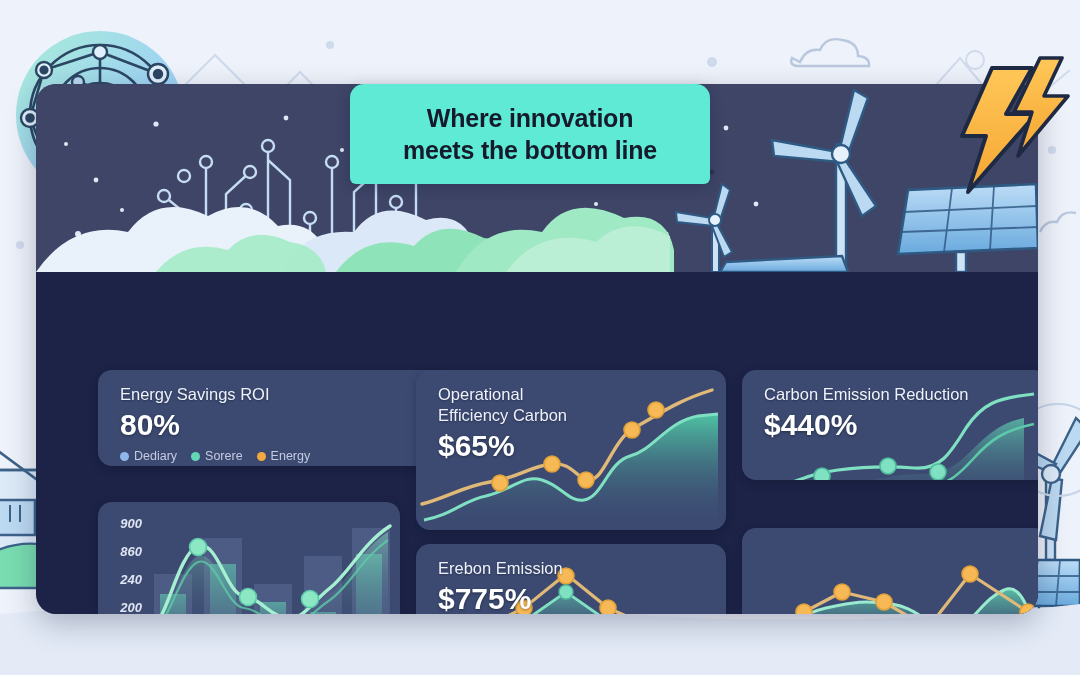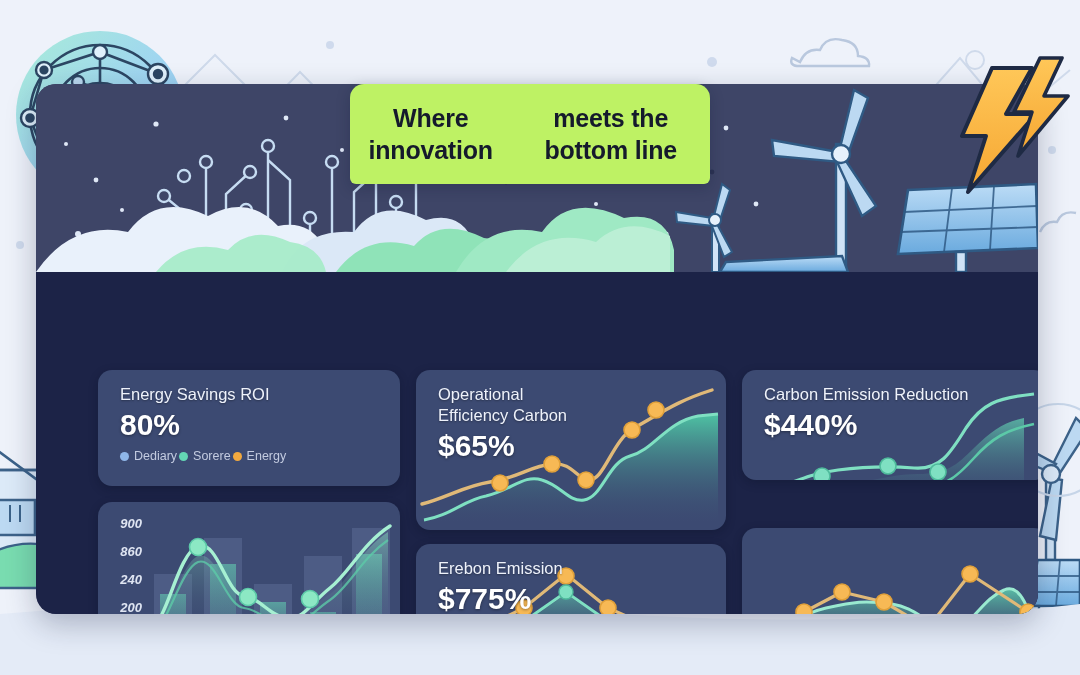--- a/index.html
+++ b/index.html
@@ -27,22 +27,22 @@
   .panel-top{position:absolute;left:0;top:0;width:100%;height:188px;overflow:hidden;}
   .panel-bottom{
     position:absolute;left:0;top:188px;width:100%;height:342px;
     background:#1c2347;
     border-radius:0 0 20px 20px;
   }
 
   
   .banner{
     position:absolute;left:350px;top:84px;width:360px;height:100px;
-    background:#bef264;border-radius:14px 14px 6px 6px;
-    display:flex;align-items:center;justify-content:center;
+    background:#5eead4;border-radius:14px 14px 6px 6px;
+    display:flex;flex-direction:column;align-items:center;justify-content:center;
     box-shadow:0 4px 14px rgba(16,24,50,.25);
     z-index:6;
   }
   .banner span{
     display:block;color:#151a2c;font-weight:bold;font-size:25px;
     line-height:32px;letter-spacing:-.2px;text-align:center;
   }
 
   
   .grid{position:absolute;left:62px;top:286px;width:950px;height:300px;z-index:5;}
@@ -53,27 +53,27 @@
   .card .viz{position:absolute;inset:0;font-style:italic;}
   .card .txt{position:absolute;left:22px;top:14px;z-index:3;}
   .card .ttl{
     color:#eef2fb;font-size:16.5px;line-height:21px;font-weight:normal;
     text-shadow:0 1px 2px rgba(0,0,0,.35);white-space:pre-line;
   }
   .card .val{
     color:#ffffff;font-size:30px;font-weight:bold;line-height:36px;margin-top:2px;
     text-shadow:0 1px 3px rgba(0,0,0,.4);
   }
-  .legend{display:flex;gap:2px;margin-top:6px;align-items:center;}
+  .legend{display:flex;gap:14px;margin-top:6px;align-items:center;}
   .legend .li{display:flex;align-items:center;gap:5px;}
   .legend .dot{width:9px;height:9px;border-radius:50%;display:block;}
   .legend .lb{color:#c3cbe0;font-size:12.5px;}
 
   
-  #card-energy{left:0;top:0;width:302px;height:116px;}
+  #card-energy{left:0;top:0;width:302px;height:96px;padding-left:48px;}
   #card-operational{left:318px;top:0;width:310px;height:160px;}
   #card-carbon{left:644px;top:0;width:306px;height:110px;}
   #card-trend{left:0;top:132px;width:302px;height:160px;}
   #card-erebon{left:318px;top:174px;width:310px;height:118px;}
   #card-predictive{left:644px;top:158px;width:306px;height:134px;}
 
   .axis-lbl{fill:#dfe5f2;font-size:13px;font-family:"Liberation Sans",sans-serif;font-weight:bold;}
 </style>
 </head>
 <body>

